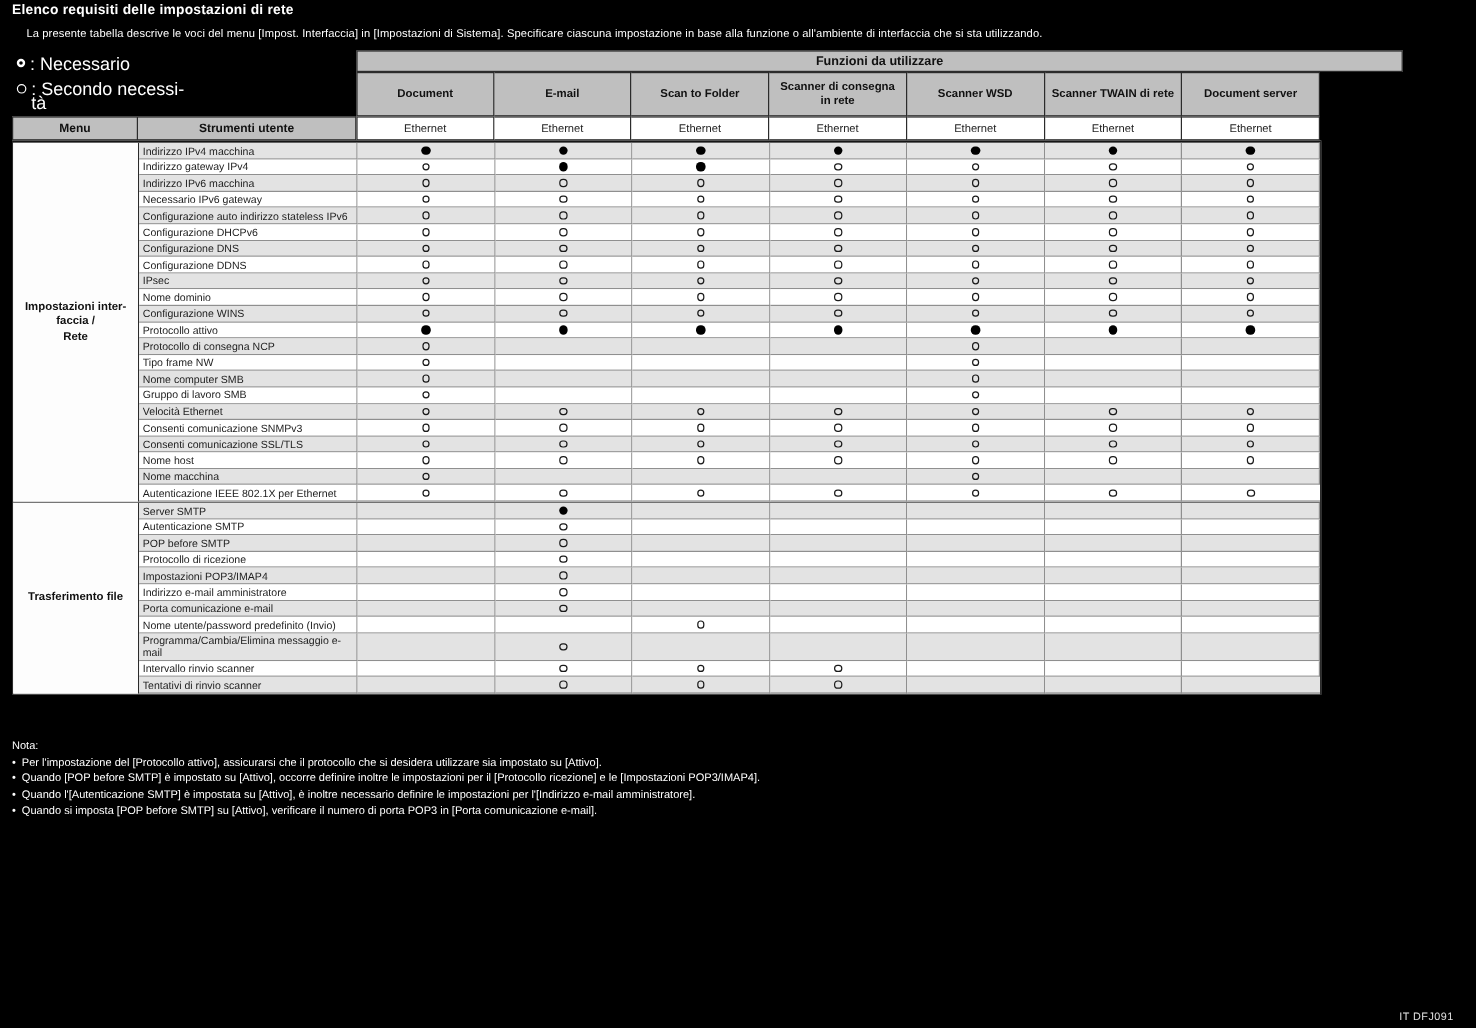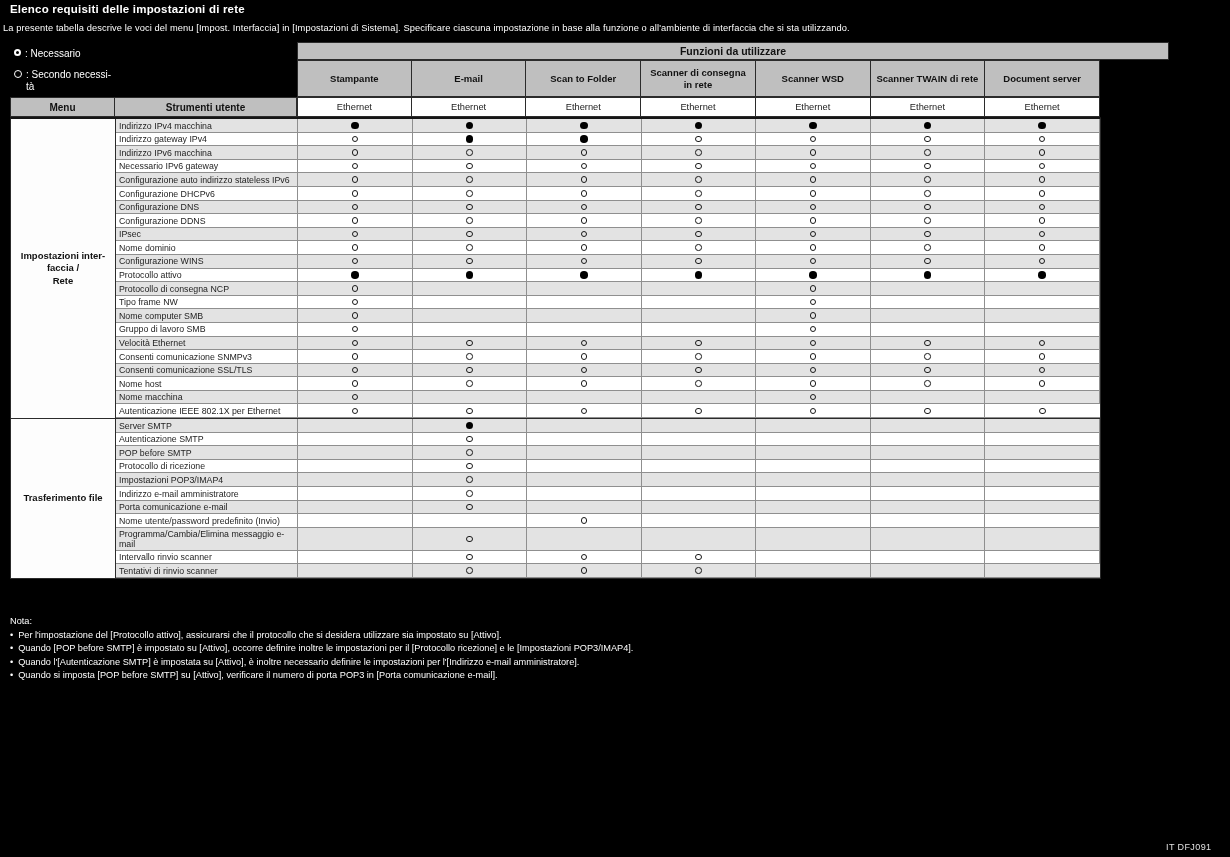--- a/index.html
+++ b/index.html
@@ -4,22 +4,22 @@
 <style>
   :root{
     --page-bg:#000000; --hdr-gray:#bfbfbf; --row-gray:#e3e3e3; --row-white:#ffffff;
     --inner-border:#8f8f8f; --dark-border:#2b2b2b; --ink:#111111; --white:#ffffff;
   }
   *{margin:0;padding:0;box-sizing:border-box}
   body{background:#000;}
   .page{position:relative;width:1230px;height:857px;background:var(--page-bg);
         font-family:"Liberation Sans",sans-serif;overflow:hidden}
   .title{position:absolute;left:10px;top:3px;color:var(--white);font-size:11.5px;font-weight:bold;letter-spacing:.2px}
-  .subtitle{position:absolute;left:3px;top:23px;color:var(--white);font-size:9.3px;white-space:nowrap;letter-spacing:.1px}
-  .legend{position:absolute;left:14px;top:48px;color:var(--white);font-size:10px}
+  .subtitle{position:absolute;left:22px;top:23px;color:var(--white);font-size:9.3px;white-space:nowrap;letter-spacing:.1px}
+  .legend{position:absolute;left:14px;top:48px;color:var(--white);font-size:15px}
   .legend-item{display:flex;gap:4px;margin-bottom:9px;line-height:12px}
   .legend-item .txt{white-space:pre-line}
   .ldot{flex:0 0 auto;border-radius:50%;margin-top:1px;display:inline-block}
   .ldot.l1{width:7px;height:7px;border:2.2px solid #fff}
   .ldot.l2{width:8px;height:8px;border:1.3px solid #fff}
 
   .fn-banner{position:absolute;left:297px;top:42px;width:872px;height:18px;background:var(--hdr-gray);
     border:1px solid var(--dark-border);display:flex;align-items:center;justify-content:center;
     font-weight:bold;font-size:10.5px;color:var(--ink)}
   .fn-cols{position:absolute;left:297px;top:60px;width:803px;height:37px;display:grid;grid-template-columns:repeat(7,1fr)}
@@ -77,21 +77,21 @@
     </div>
     <div class="legend-item">
       <span class="ldot l2"></span>
       <span class="txt">: Secondo necessi-
 tà</span>
     </div>
   </div>
 
   <div class="fn-banner">Funzioni da utilizzare</div>
   <div class="fn-cols">
-      <div class="fn-col">Stampante</div>
+      <div class="fn-col">Document</div>
       <div class="fn-col">E-mail</div>
       <div class="fn-col">Scan to Folder</div>
       <div class="fn-col">Scanner di consegna in rete</div>
       <div class="fn-col">Scanner WSD</div>
       <div class="fn-col">Scanner TWAIN di rete</div>
       <div class="fn-col">Document server</div>
     </div>
 
   <div class="left-hdr">
     <div class="hcell">Menu</div>

